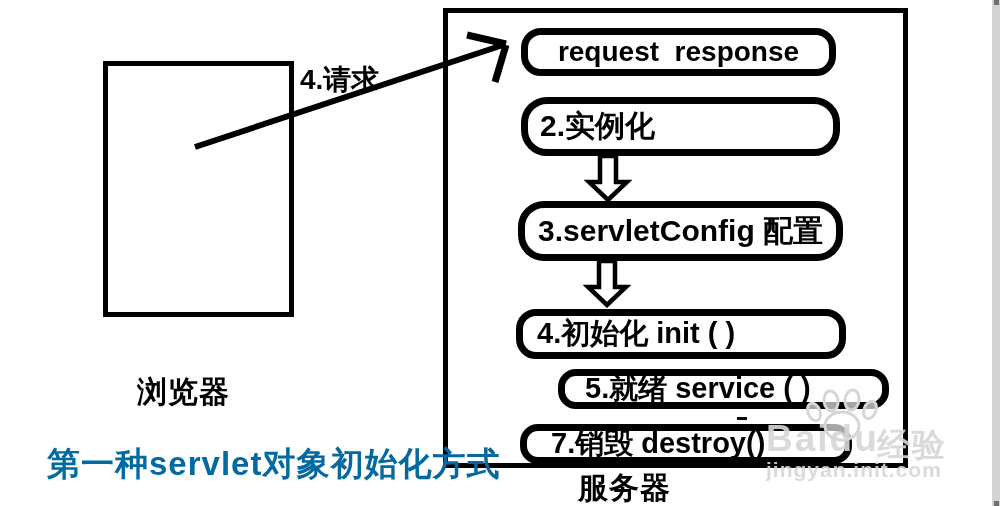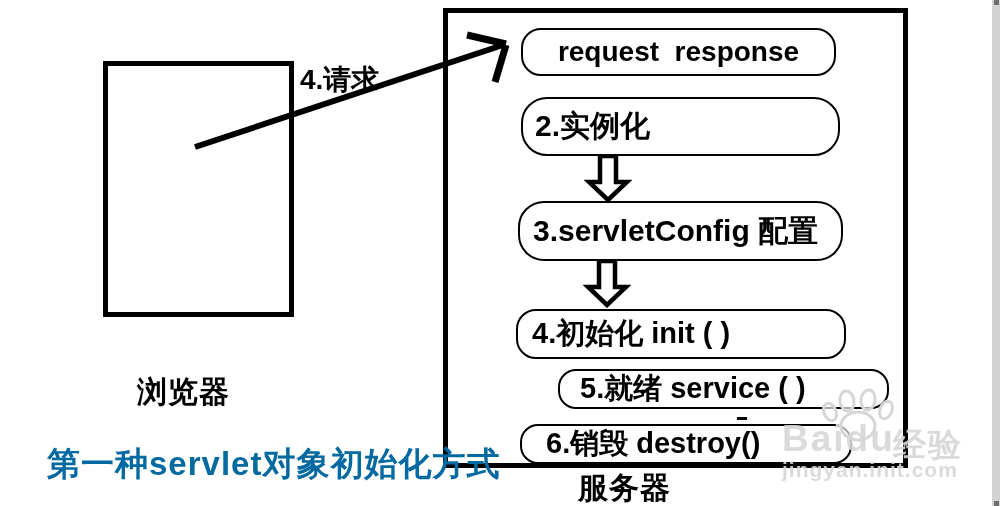--- a/index.html
+++ b/index.html
@@ -7,21 +7,21 @@
     position:relative;width:1000px;height:506px;background:#ffffff;
     overflow:hidden;font-family:"Liberation Sans",sans-serif;
   }
   
   .rect{position:absolute;border:5px solid #000;background:transparent;box-sizing:border-box;}
   .browser-box{left:103px;top:61px;width:191px;height:256px;}
   .server-box{left:443px;top:8px;width:465px;height:460px;}
 
   
   .node{
-    position:absolute;box-sizing:border-box;border:2px solid #000000;background:#fff;
+    position:absolute;box-sizing:border-box;border:7px solid #000000;background:#fff;
     display:flex;align-items:center;font-weight:bold;color:#000;
     white-space:pre;z-index:5;
   }
   .node-1{left:521px;top:28px;width:315px;height:48px;border-radius:20px;justify-content:center;font-size:28px;}
   .node-2{left:521px;top:97px;width:319px;height:59px;border-radius:26px;padding-left:12px;font-size:30px;}
   .node-3{left:518px;top:201px;width:325px;height:60px;border-radius:26px;padding-left:13px;font-size:30px;}
   .node-4{left:516px;top:309px;width:330px;height:50px;border-radius:20px;padding-left:14px;font-size:29px;}
   .node-5{left:518px;top:369px;width:331px;height:40px;border-radius:18px;padding-left:20px;font-size:29px;overflow:visible;margin-left:40px;}
   .node-6{left:520px;top:424px;width:332px;height:40px;border-radius:18px;padding-left:24px;font-size:29px;overflow:visible;}
 
@@ -33,21 +33,21 @@
 
   .label{position:absolute;font-weight:bold;color:#000;white-space:pre;}
   .request-label{left:300px;top:61px;font-size:28px;}
   .browser-label{left:137px;top:372px;font-size:30px;letter-spacing:1px;}
   .server-label{left:578px;top:468px;font-size:30px;letter-spacing:1px;}
   .caption{left:47px;top:442px;font-size:33px;color:#0369a1;letter-spacing:1px;z-index:7;}
 
   .tick-mark{position:absolute;left:737px;top:417px;width:10px;height:3px;background:#000;z-index:6;}
 
   
-  .watermark{position:absolute;left:16px;top:0;width:828px;height:506px;z-index:20;pointer-events:none;}
+  .watermark{position:absolute;left:0;top:0;width:828px;height:506px;z-index:20;pointer-events:none;}
   .wm-text{position:absolute;font-weight:bold;color:#d7d7d7;opacity:0.9;white-space:pre;}
   .wm-brand{left:766px;top:418px;font-size:37px;letter-spacing:2px;}
   .wm-suffix{left:877px;top:423px;font-size:33px;letter-spacing:2px;}
   .wm-url{left:766px;top:458px;font-size:21px;letter-spacing:1px;}
   .wm-paw{position:absolute;left:798px;top:388px;}
 
   
   .scrollbar{position:absolute;right:0;top:0;width:8px;height:506px;background:#d3d3d3;z-index:30;}
   .scroll-arrow{position:absolute;right:1px;width:5px;height:5px;background:#6f6f6f;}
   .scroll-arrow-up{top:0;}
@@ -79,21 +79,21 @@
   <div class="node node-3">
     <span>3.servletConfig 配置</span>
   </div>
   <div class="node node-4">
     <span>4.初始化 init ( )</span>
   </div>
   <div class="node node-5">
     <span>5.就绪 service ( )</span>
   </div>
   <div class="node node-6">
-    <span>6.销毁 destroy()</span>
+    <span>7.销毁 destroy()</span>
   </div>
 
   <svg class="block-arrow block-arrow-1" width="48" height="50" viewBox="-24 -3 48 50">
     <polygon points="-8,0 8,0 8,26 19,26 0,44 -19,26 -8,26" fill="#fff" stroke="#000" stroke-width="4.5" stroke-linejoin="miter"></polygon>
   </svg>
   <svg class="block-arrow block-arrow-2" width="48" height="50" viewBox="-24 -3 48 50">
     <polygon points="-8,0 8,0 8,26 19,26 0,44 -19,26 -8,26" fill="#fff" stroke="#000" stroke-width="4.5" stroke-linejoin="miter"></polygon>
   </svg>
 
   <div class="tick-mark"></div>

